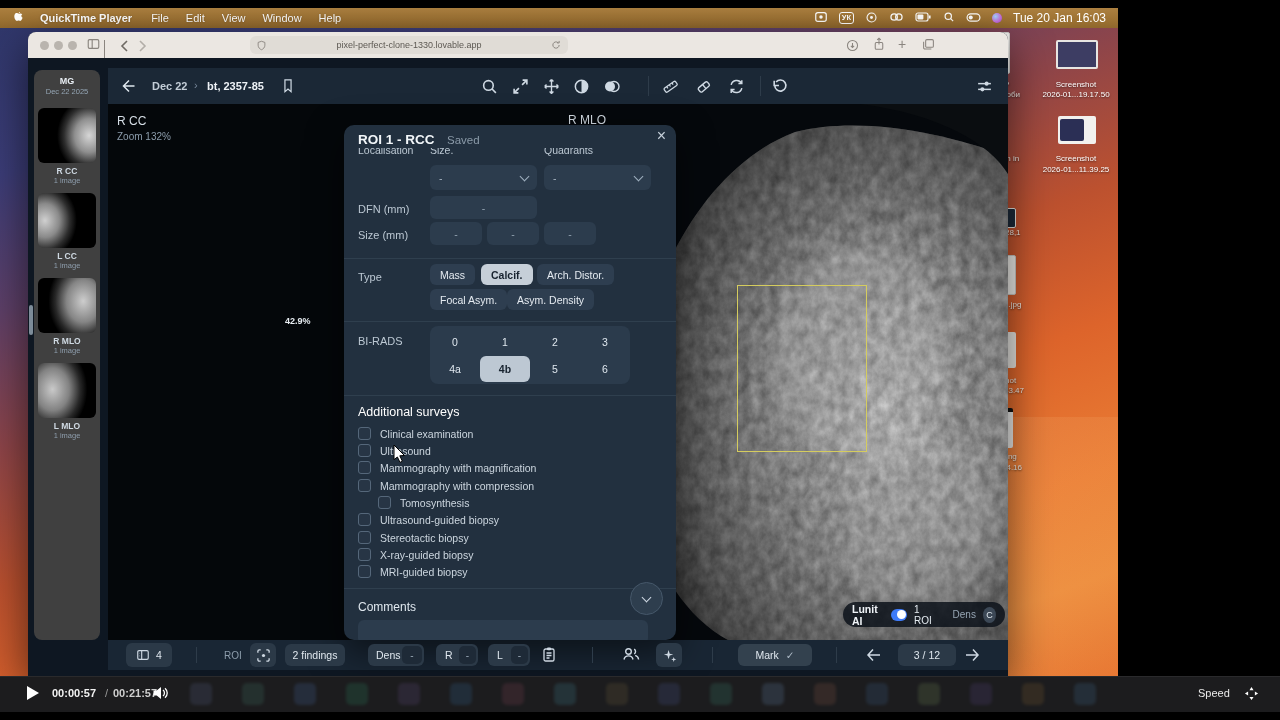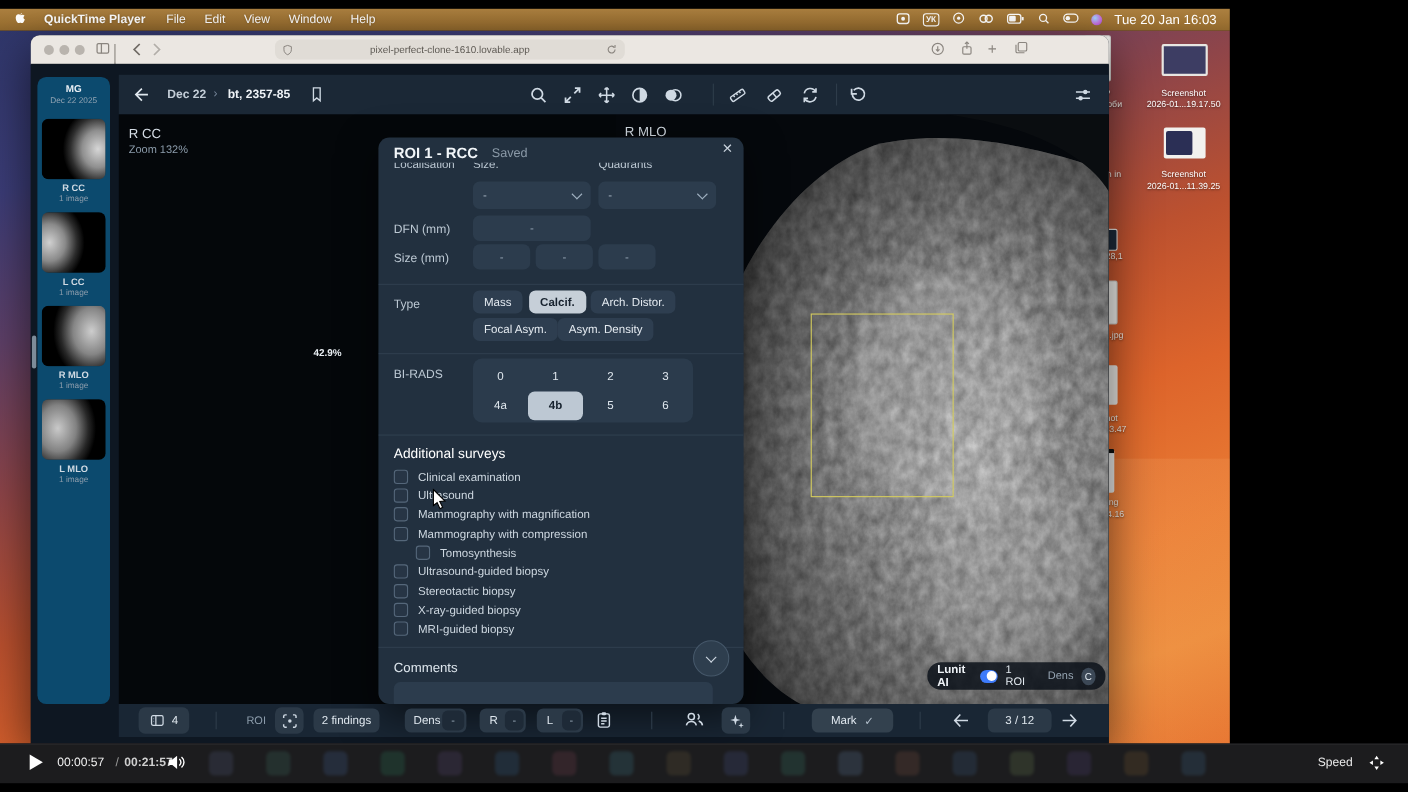--- a/index.html
+++ b/index.html
@@ -34,21 +34,21 @@
     border-radius:8px 8px 0 0;border-bottom:1px solid #cfcac4;}
   .tl{position:absolute;top:9px;width:9px;height:9px;border-radius:50%;background:#b9b4ae;}
   .sf-ic{position:absolute;top:5px;color:#8a857f;}
   .urlbox{position:absolute;left:222px;top:4px;width:318px;height:18px;background:#e0dcd6;
     border-radius:6px;display:flex;align-items:center;justify-content:center;
     font-size:9px;color:#5d5953;}
   
   .app-bg{left:28px;top:58px;width:980px;height:618px;background:#0e1722;}
   .app-topbar{left:108px;top:68px;width:900px;height:36px;background:#1b2836;}
   .app-toolbar{left:108px;top:640px;width:900px;height:30px;background:#192634;}
-  .sidebar{left:34px;top:70px;width:66px;height:570px;background:#0c4a6e;border-radius:8px;}
+  .sidebar{left:34px;top:70px;width:66px;height:570px;background:#404040;border-radius:8px;}
   .sb-head{position:absolute;left:0;right:0;text-align:center;color:#e8eef4;}
   .thumb{position:absolute;left:4px;width:58px;height:55px;background:#000;border-radius:6px;}
   .thumb-label{position:absolute;left:0;right:0;text-align:center;color:#cfd9e2;font-size:8.5px;font-weight:bold;}
   .thumb-count{position:absolute;left:0;right:0;text-align:center;color:#8d9dac;font-size:7.5px;}
   .t-rcc{background:#000 radial-gradient(55% 68% at 88% 50%,#d6d6d6,#8f8f8f 45%,#2e2e2e 78%,#000 100%);}
   .t-lcc{background:#000 radial-gradient(55% 68% at 12% 50%,#d0d0d0,#8a8a8a 45%,#2c2c2c 78%,#000 100%);}
   .t-rmlo{background:#000 radial-gradient(60% 80% at 78% 42%,#cdcdcd,#858585 48%,#292929 80%,#000 100%);}
   .t-lmlo{background:#000 radial-gradient(60% 80% at 25% 48%,#c9c9c9,#828282 48%,#272727 80%,#000 100%);}
   .pane-label{color:#d6dee6;font-size:12px;}
   .pane-sub{color:#8c9cab;font-size:10px;}
@@ -183,21 +183,21 @@
       <span class="sf-ic" style="left:92px;top:6px;"><svg width="9" height="12" viewBox="0 0 9 12" stroke="#6f6a64" fill="none" stroke-width="1.6">
             <path d="M7 1 L2 6 l5 5"></path>
           </svg></span>
       <span class="sf-ic" style="left:110px;top:6px;opacity:.45;"><svg width="9" height="12" viewBox="0 0 9 12" stroke="#6f6a64" fill="none" stroke-width="1.6">
             <path d="M2 1 l5 5 -5 5"></path>
           </svg></span>
       <div class="urlbox">
         <span style="position:absolute;left:7px;top:4px;"><svg width="9" height="11" viewBox="0 0 16 18" stroke="#8a857f" fill="none" stroke-width="1.6">
               <path d="M8 1.5 l6 2 v5 c0 4-2.8 6.8-6 8 -3.2-1.2-6-4-6-8 v-5 Z"></path>
             </svg></span>
-        <span>pixel-perfect-clone-1610.lovable.app</span>
+        <span>pixel-perfect-clone-1330.lovable.app</span>
         <span style="position:absolute;right:7px;top:4px;"><svg width="10" height="10" viewBox="0 0 16 16" stroke="#8a857f" fill="none" stroke-width="1.6">
               <path d="M13 8 a5 5 0 1 1 -1.8 -3.8 M13 1.5 v3.2 h-3.2"></path>
             </svg></span>
       </div>
       <span class="sf-ic" style="left:818px;top:6px;"><svg width="13" height="13" viewBox="0 0 16 16" stroke="#8a857f" fill="none" stroke-width="1.3">
             <circle cx="8" cy="8" r="6.2"></circle>
             <path d="M8 5 v5 M6 8.4 L8 10.4 l2 -2"></path>
           </svg></span>
       <span class="sf-ic" style="left:845px;top:5px;"><svg width="12" height="14" viewBox="0 0 16 18" stroke="#8a857f" fill="none" stroke-width="1.4">
             <rect x="3" y="7" width="10" height="9" rx="1.5"></rect>
@@ -535,21 +535,21 @@
         <path d="M1 1 L11.5 11.5 L6.8 11.8 L9.4 17.2 L7 18.4 L4.4 13 L1 15.6 Z" fill="#fff" stroke="#000" stroke-width="1"></path>
       </svg>
   </span>
 
   <div class="abs playbar">
     <span class="abs tb-ic" style="left:26px;top:8px;">
         <svg width="14" height="16" viewBox="0 0 14 16">
           <path d="M1 1 L13 8 L1 15 Z" fill="#fff"></path>
         </svg>
       </span>
-    <span class="abs" style="left:52px;top:10px;font-size:11px;font-weight:normal;color:#f2f2f2;">00:00:57</span>
+    <span class="abs" style="left:52px;top:10px;font-size:11px;font-weight:bold;color:#f2f2f2;">00:00:57</span>
     <span class="abs" style="left:105px;top:10px;font-size:11px;color:#9a9a9a;">/</span>
     <span class="abs" style="left:113px;top:10px;font-size:11px;font-weight:bold;color:#cfcfcf;">00:21:57</span>
     <span class="abs tb-ic" style="left:152px;top:8px;">
         <svg width="17" height="16" viewBox="0 0 17 16">
           <path d="M1.5 5.5 h3.2 L9 2 v12 L4.7 10.5 H1.5 Z" fill="#fff"></path>
           <path d="M11 5 a3.8 3.8 0 0 1 0 6 M13 3.2 a6.3 6.3 0 0 1 0 9.6" stroke="#fff" fill="none" stroke-width="1.3"></path>
         </svg>
       </span>
     <div class="dock">
       <span style="background:#3a3f52;"></span>

